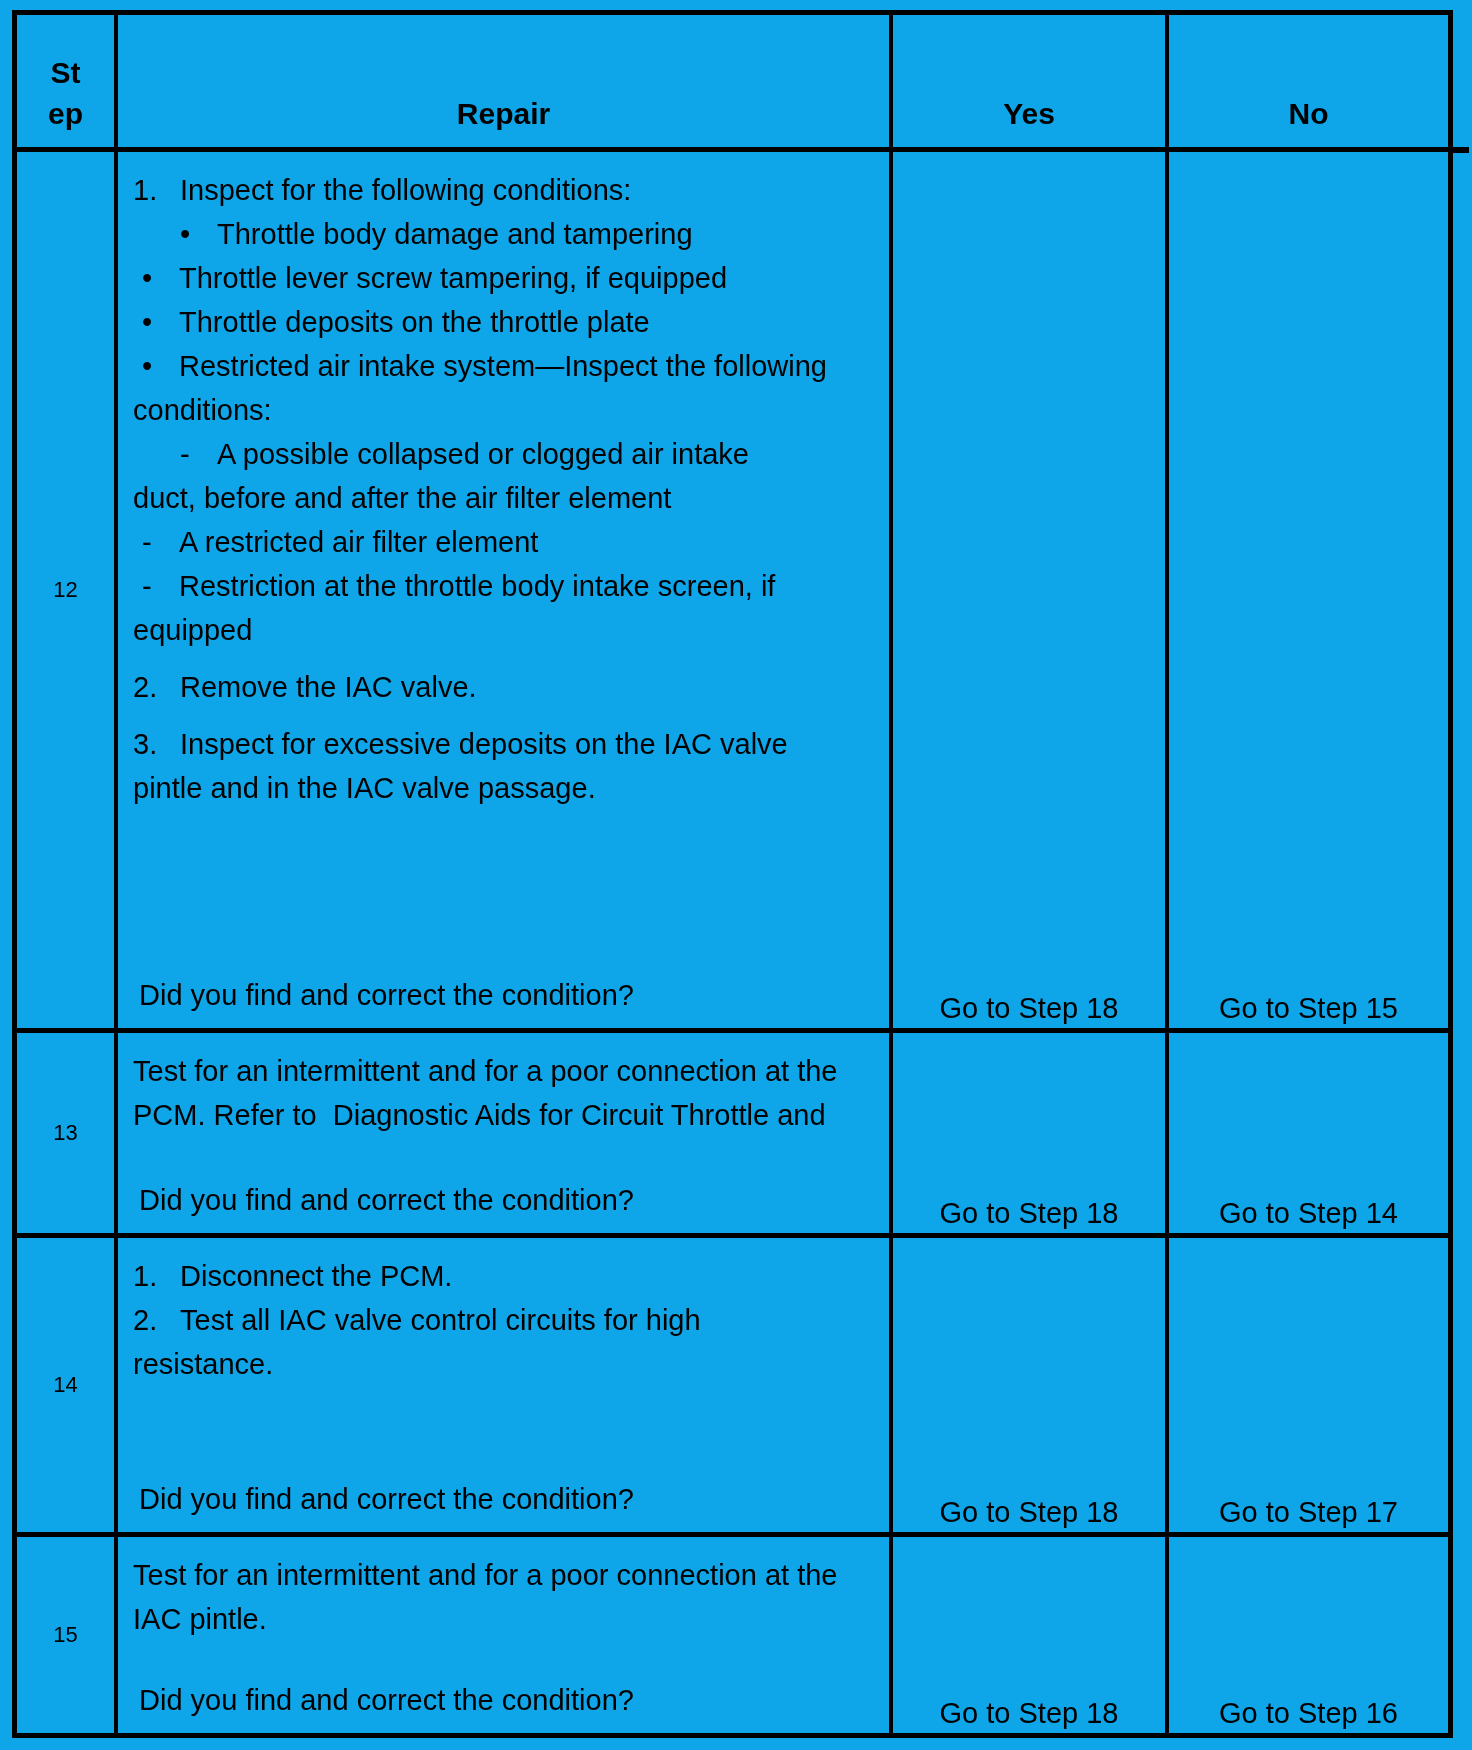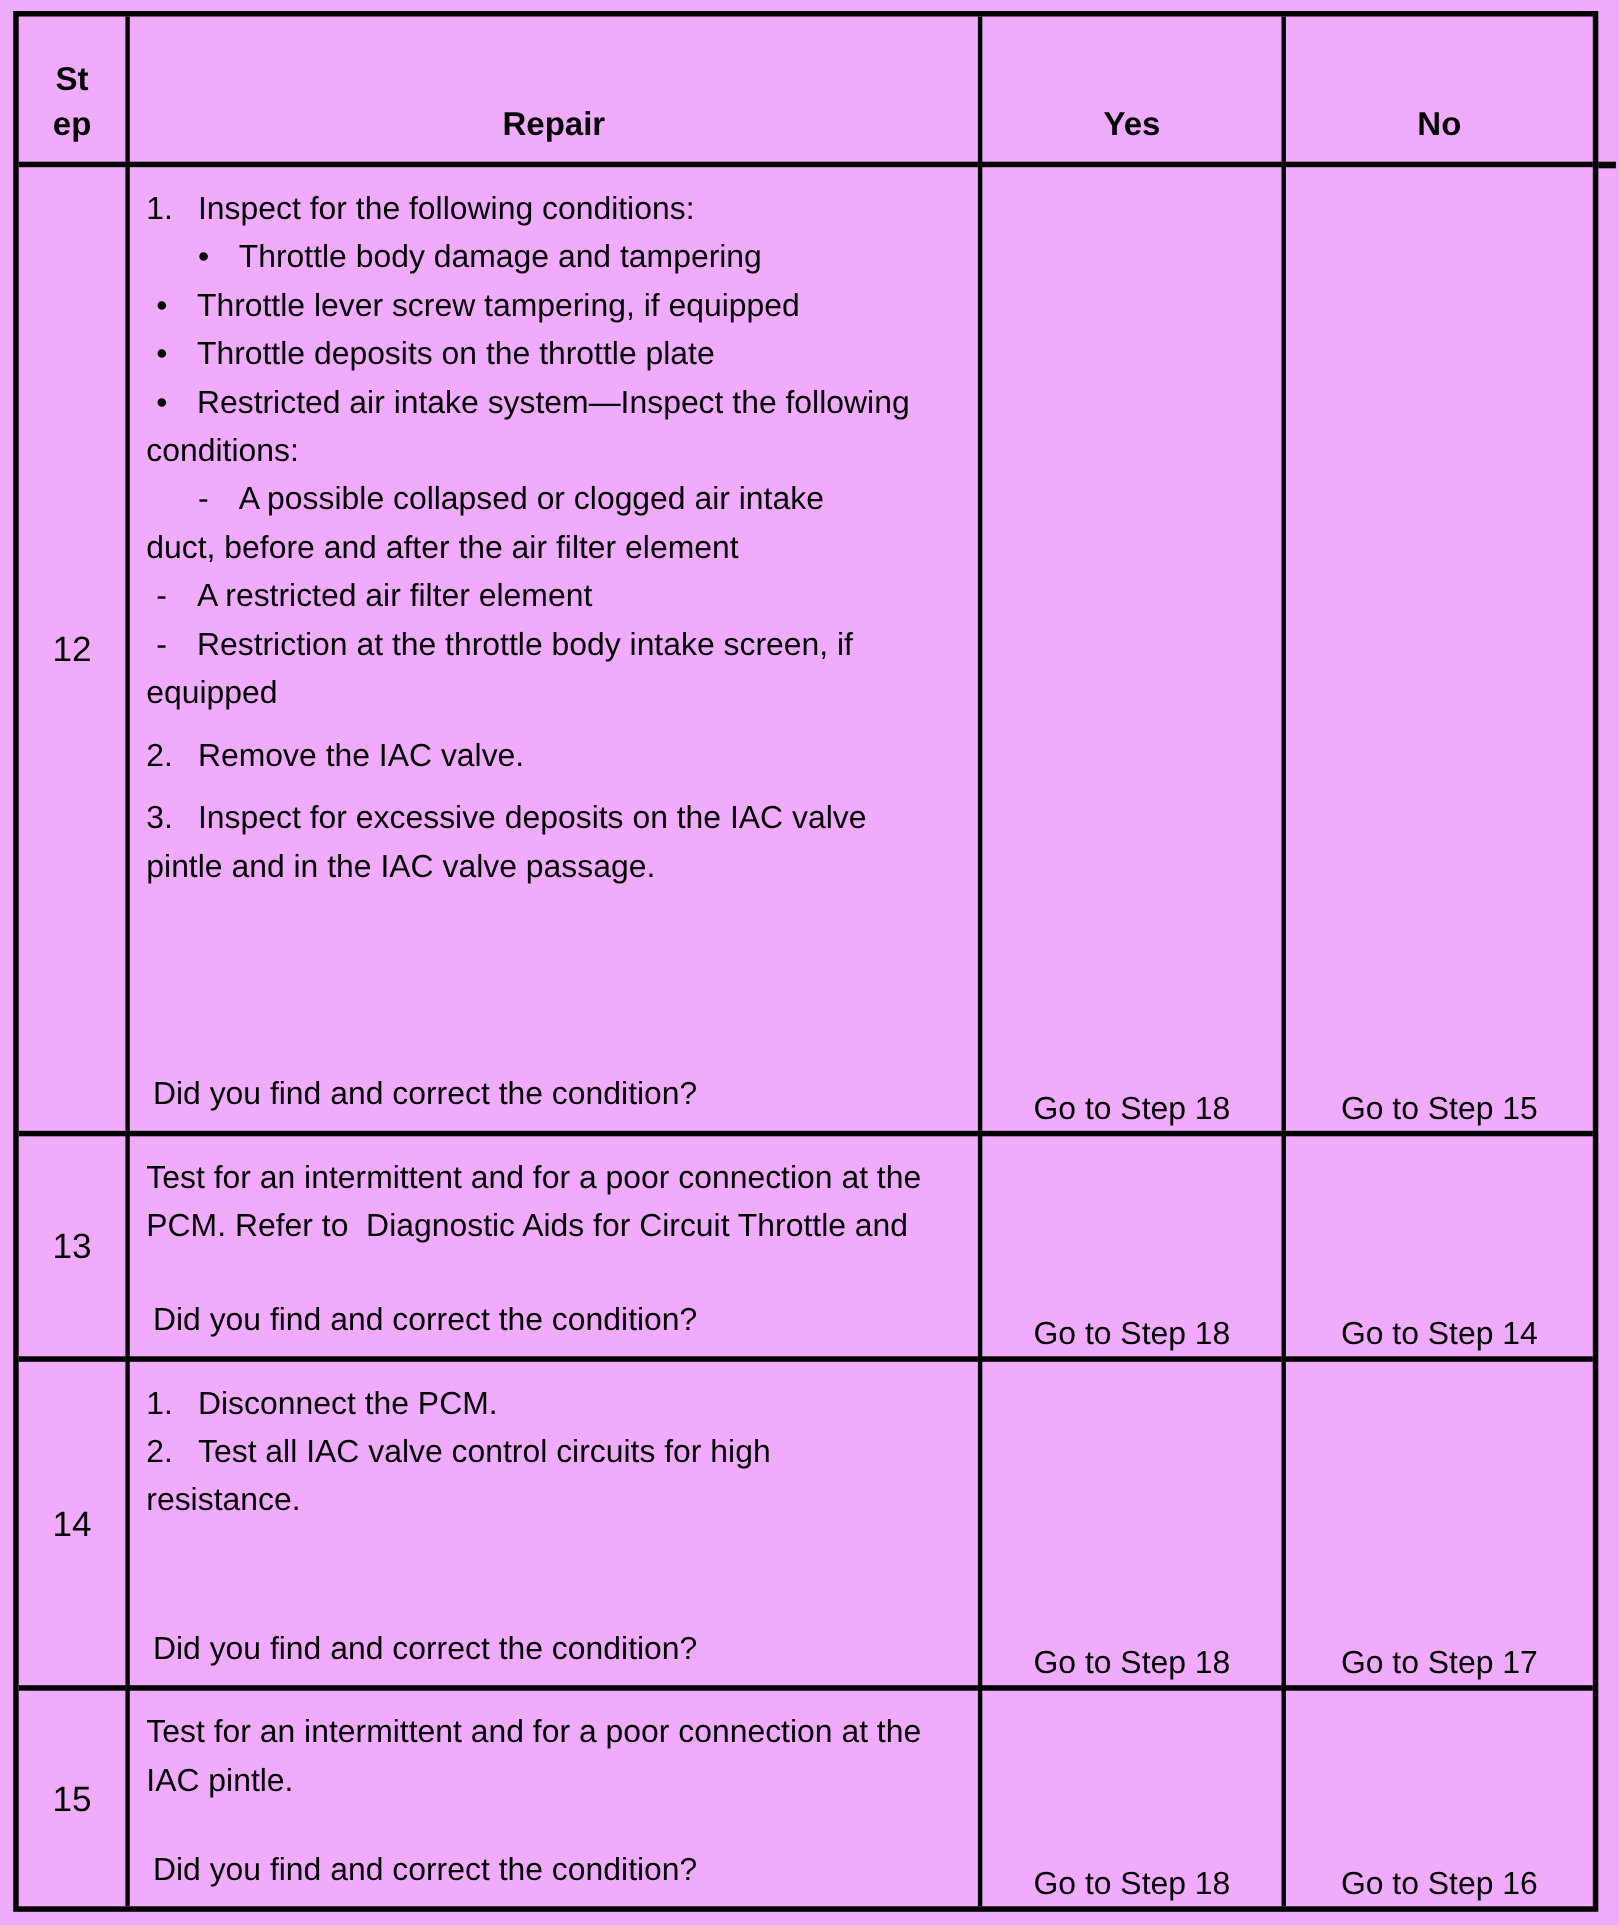--- a/index.html
+++ b/index.html
@@ -6,21 +6,21 @@
     margin: 0;
     padding: 0;
     background: #ffffff;
     color: #000000;
     font-family: "Liberation Sans", "DejaVu Sans", sans-serif;
   }
   .page {
     position: relative;
     width: 1472px;
     height: 1750px;
-    background: #f0abfc;
+    background: #0ea5e9;
     overflow: hidden;
   }
   .diag-table {
     position: absolute;
     left: 12px;
     top: 10px;
     width: 1441px;
     height: 1728px;
     box-sizing: border-box;
     border: 5px solid #000000;
@@ -54,21 +54,21 @@
     font-weight: bold;
     font-size: 30px;
     line-height: 41px;
     padding-bottom: 13px;
     text-align: center;
   }
   .step-cell {
     display: flex;
     align-items: center;
     justify-content: center;
-    font-size: 32px;
+    font-size: 22px;
   }
   .action-cell {
     display: flex;
     flex-direction: column;
     padding: 16px 18px 11px 15px;
     font-size: 29px;
     line-height: 44px;
   }
   .line { display: flex; white-space: pre; }
   .line .marker { flex: 0 0 auto; }

